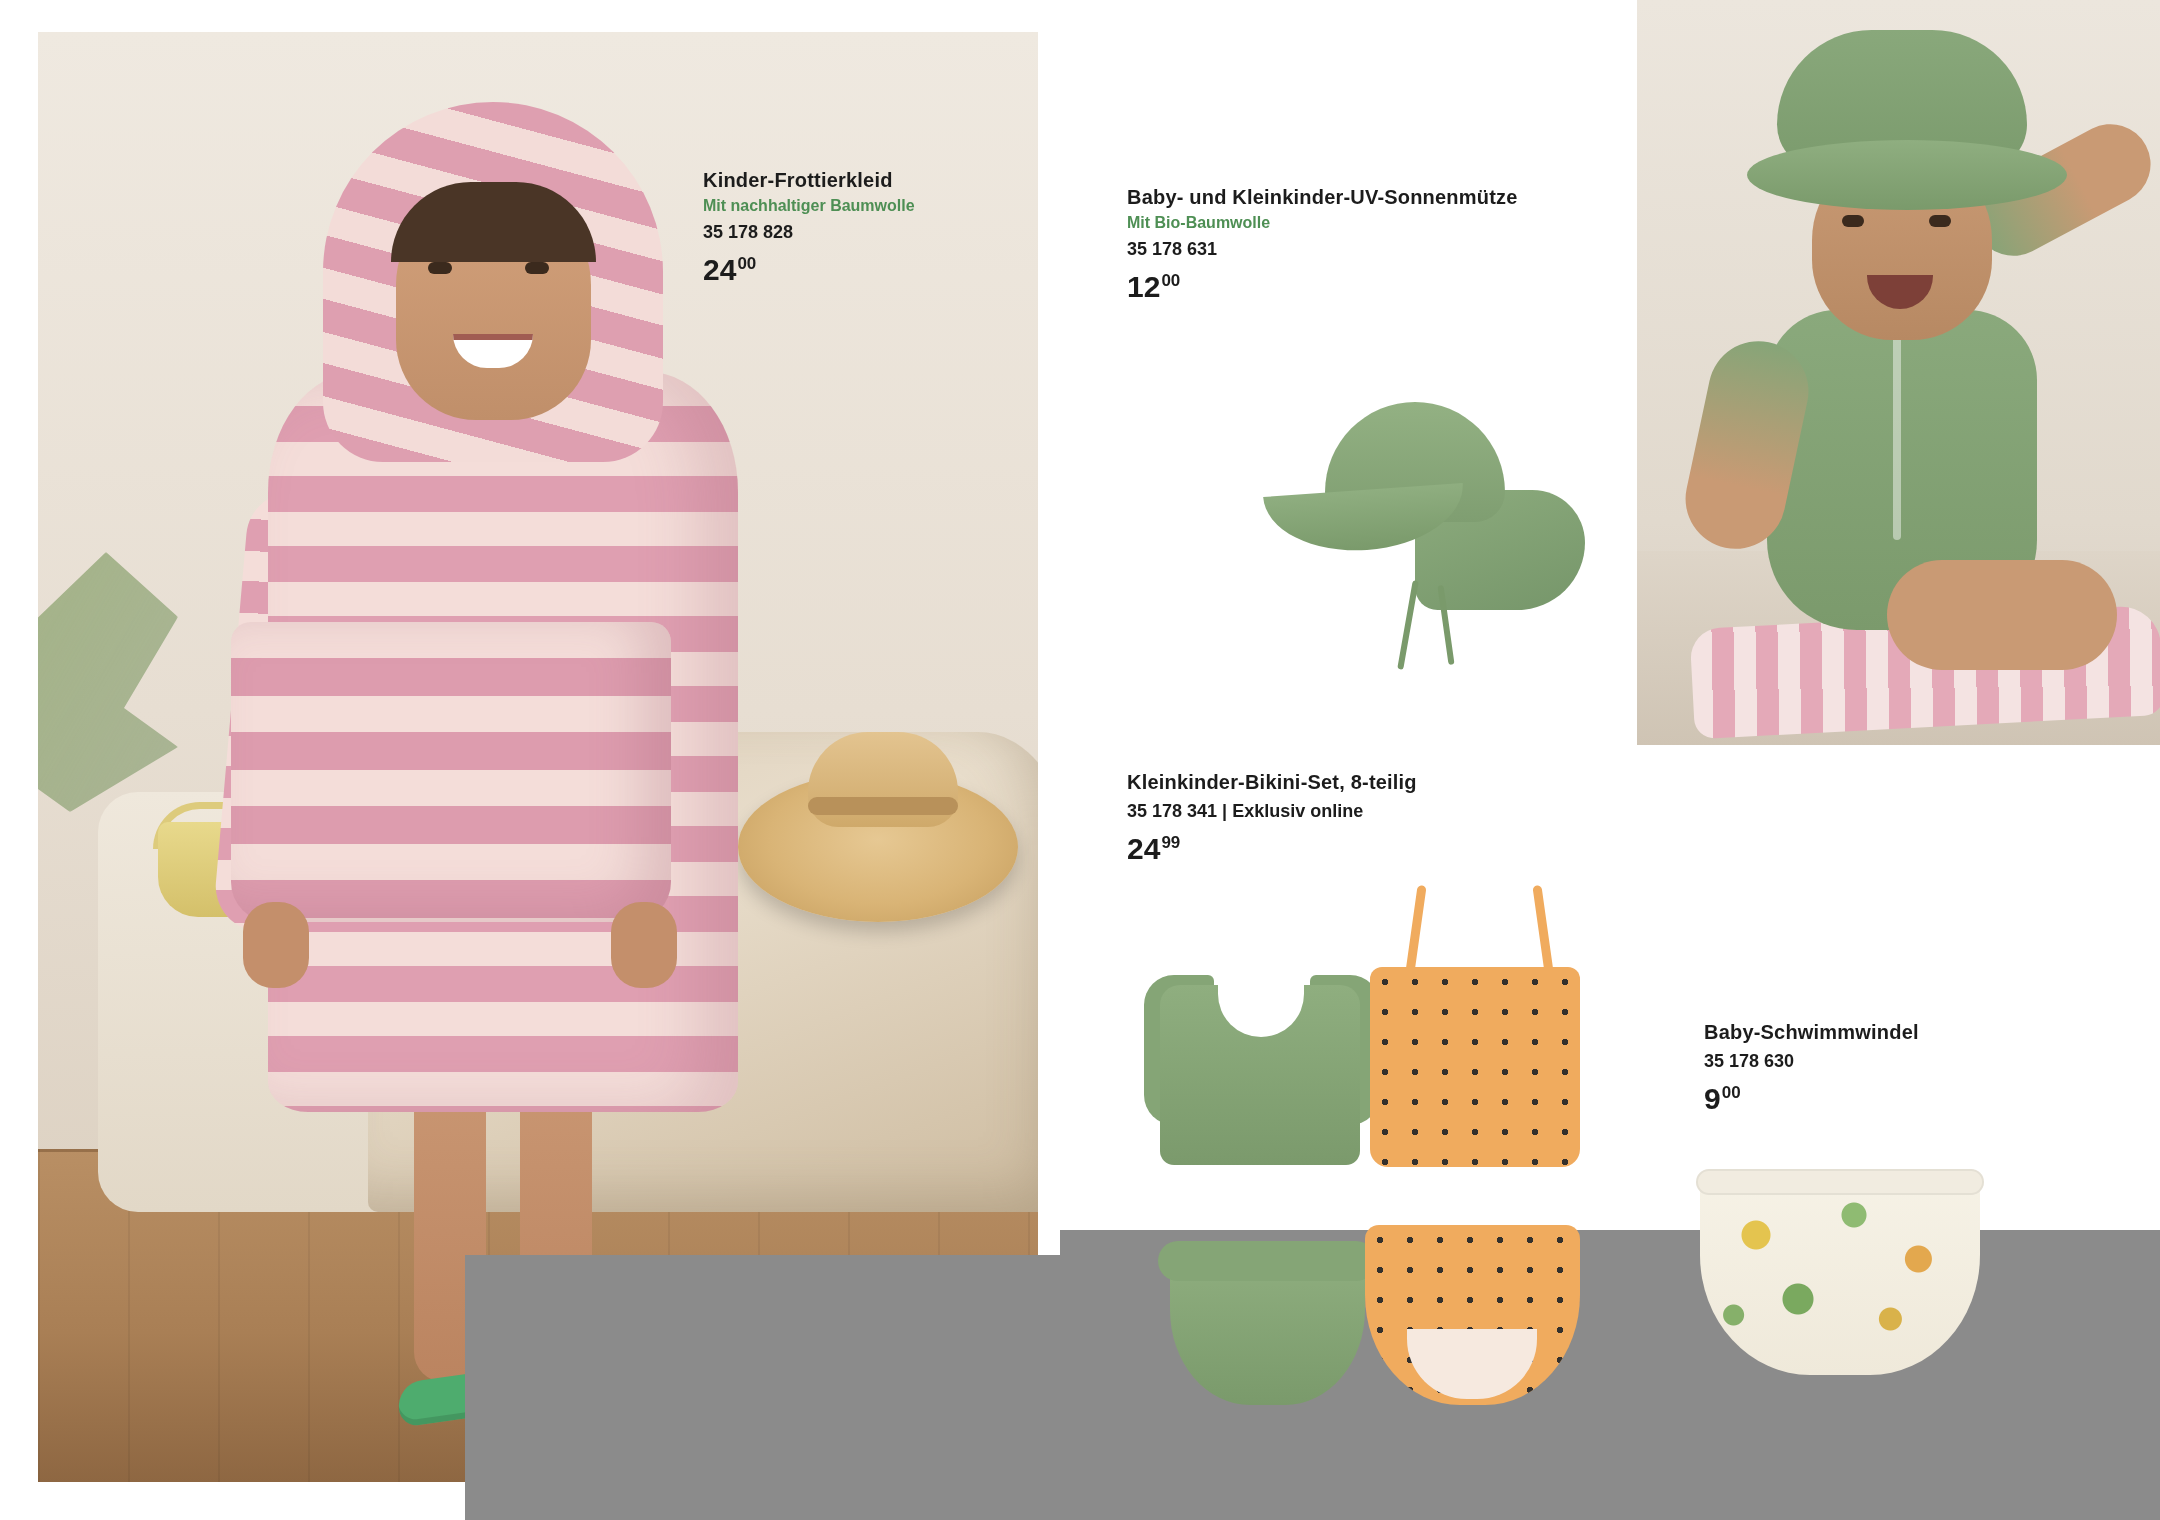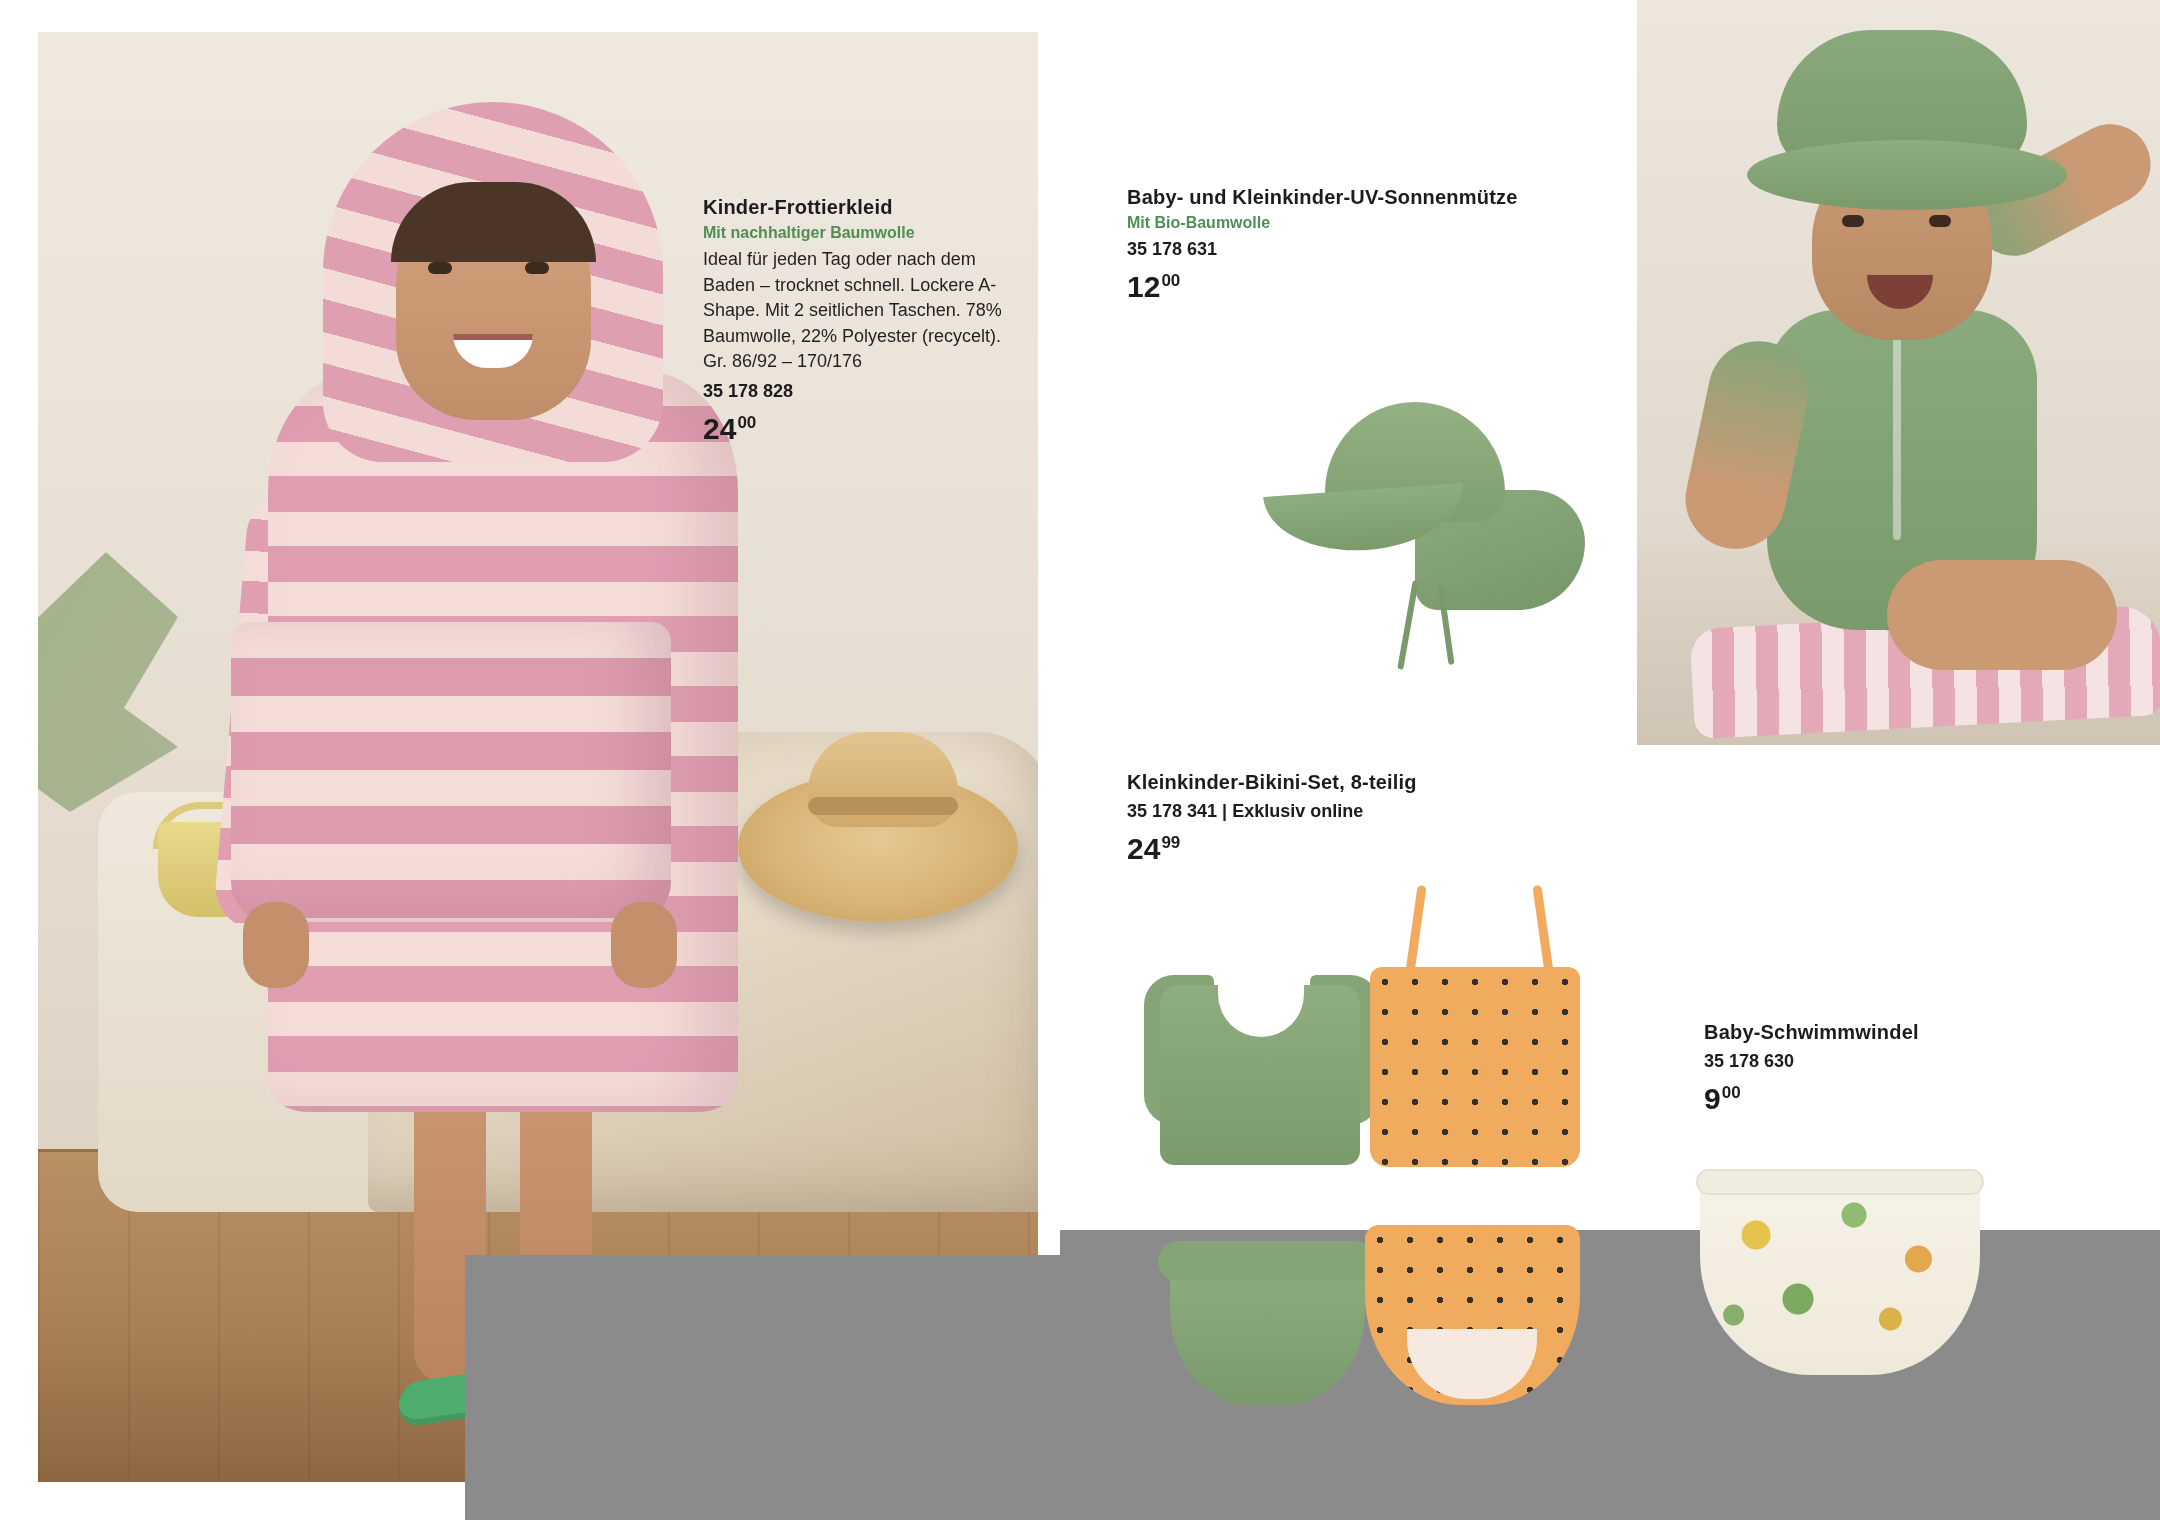--- a/index.html
+++ b/index.html
@@ -477,24 +477,23 @@
       <div class="dots"></div>
       <div class="lining"></div>
     </div>
 </div>
 
 <div class="abs" id="photo-diaper">
   <div class="dp"></div>
   <div class="waist"></div>
 </div>
 
-<div class="txt-block" style="left:703px; top:195px; width:320px;">
+<div class="txt-block" style="left:703px; top:168px; width:320px;">
   <p class="title">Kinder-Frottierkleid</p>
   <p class="subtitle">Mit nachhaltiger Baumwolle</p>
-  <p class="desc">Ideal für jeden Tag oder nach dem Baden – trocknet schnell. Lockere A-Shape. Mit 2 seitlichen Taschen. 78% Baumwolle, 22% Polyester (recycelt). Gr. 86/92 – 170/176</p>
   <p class="artno">35 178 828</p>
   <div class="price">
     <span>24</span><span class="cents">00</span>
   </div>
 </div>
 
 <div class="txt-block" style="left:1127px; top:185px; width:470px;">
   <p class="title">Baby- und Kleinkinder-UV-Sonnenmütze</p>
   <p class="subtitle">Mit Bio-Baumwolle</p>
   <p class="artno">35 178 631</p>

